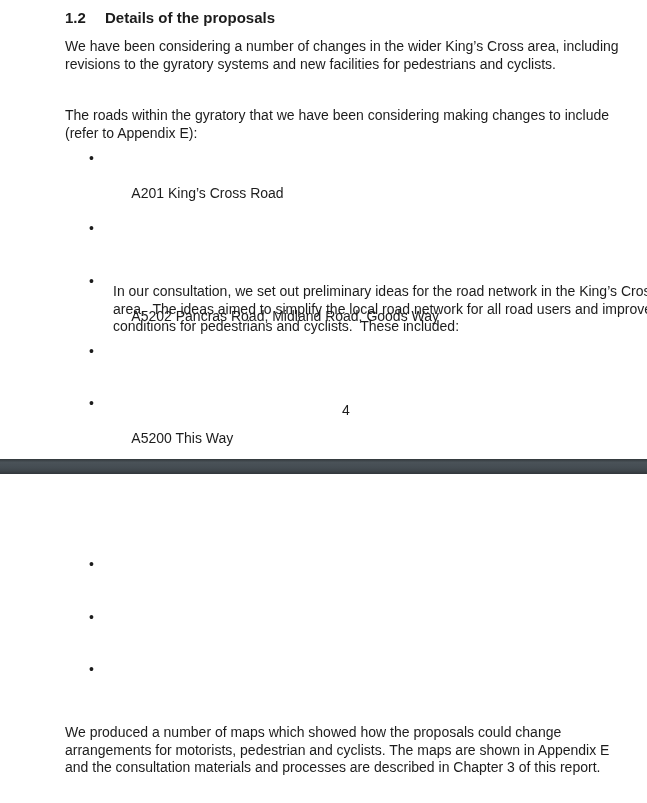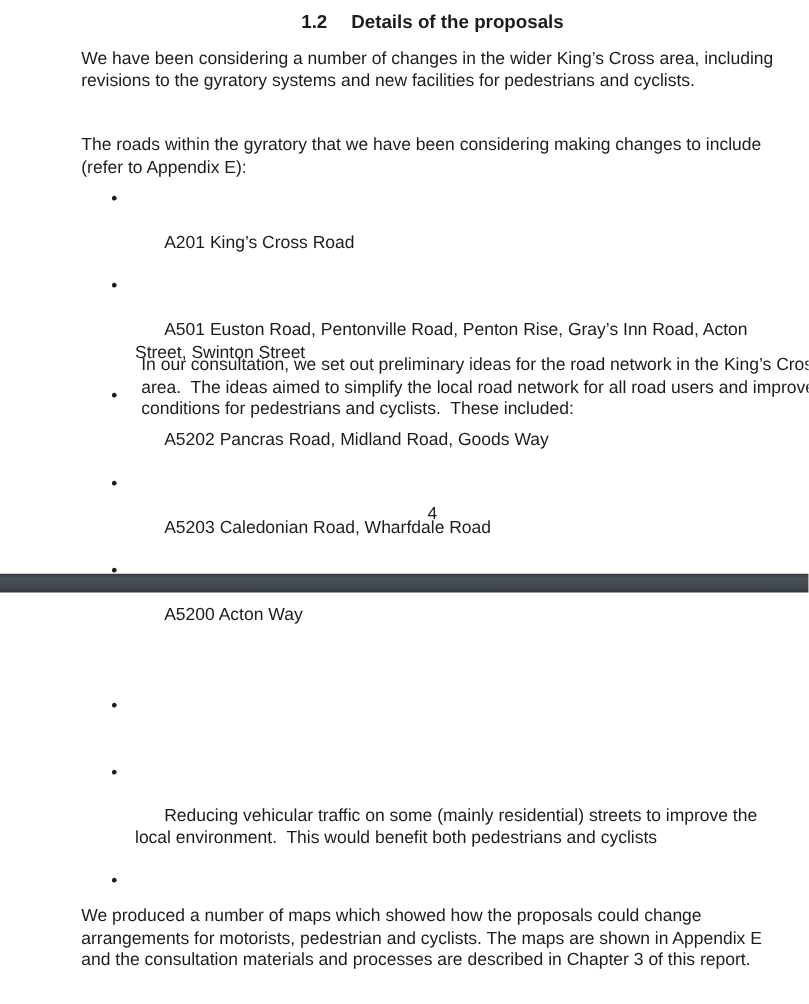--- a/index.html
+++ b/index.html
@@ -23,21 +23,20 @@
   
   .doc-heading {
     top: 9px;
     left: 65px;
     width: 562px;
     display: flex;
     font-weight: bold;
     font-size: 15px;
     line-height: 18px;
     white-space: pre-wrap;
-    justify-content: center;
   }
   .doc-heading .h-num { width: 40px; flex: 0 0 40px; }
 
   
   .para {
     left: 65px;
     width: 562px;
     white-space: pre-wrap;
   }
   #para1 { top: 38px; }
@@ -104,49 +103,46 @@
 
   <div id="para1" class="abs para">We have been considering a number of changes in the wider King’s Cross area, including revisions to the gyratory systems and new facilities for pedestrians and cyclists.</div>
 
   <ul id="road-list" class="abs bullets">
     <li>
       <span class="bullet-dot">•</span>
       <span>A201 King’s Cross Road</span>
     </li>
     <li>
       <span class="bullet-dot">•</span>
-      <span>A501 Euston Road, Pentonville Road, Penton Rise, Gray’s Inn Road, Acton Street, Swinton Street</span>
     </li>
     <li>
       <span class="bullet-dot">•</span>
       <span>A5202 Pancras Road, Midland Road, Goods Way</span>
     </li>
     <li>
       <span class="bullet-dot">•</span>
-      <span>A5203 Caledonian Road, Wharfdale Road</span>
     </li>
     <li>
       <span class="bullet-dot">•</span>
-      <span>A5200 Acton Way</span>
+      <span>A5200 This Way</span>
     </li>
   </ul>
 
   <div id="para3" class="abs para">In our consultation, we set out preliminary ideas for the road network in the King’s Cross area.  The ideas aimed to simplify the local road network for all road users and improve conditions for pedestrians and cyclists.  These included:</div>
 
   <div id="page-number" class="abs">4</div>
 
   <div id="page-separator" class="abs"></div>
 
   <ul id="proposal-list" class="abs bullets">
     <li>
       <span class="bullet-dot">•</span>
     </li>
     <li>
       <span class="bullet-dot">•</span>
-      <span>Reducing vehicular traffic on some (mainly residential) streets to improve the local environment.  This would benefit both pedestrians and cyclists</span>
     </li>
     <li>
       <span class="bullet-dot">•</span>
     </li>
 
   </ul>
 
   <div id="para4" class="abs para">We produced a number of maps which showed how the proposals could change arrangements for motorists, pedestrian and cyclists. The maps are shown in Appendix E and the consultation materials and processes are described in Chapter 3 of this report.</div>
 
 </div>

